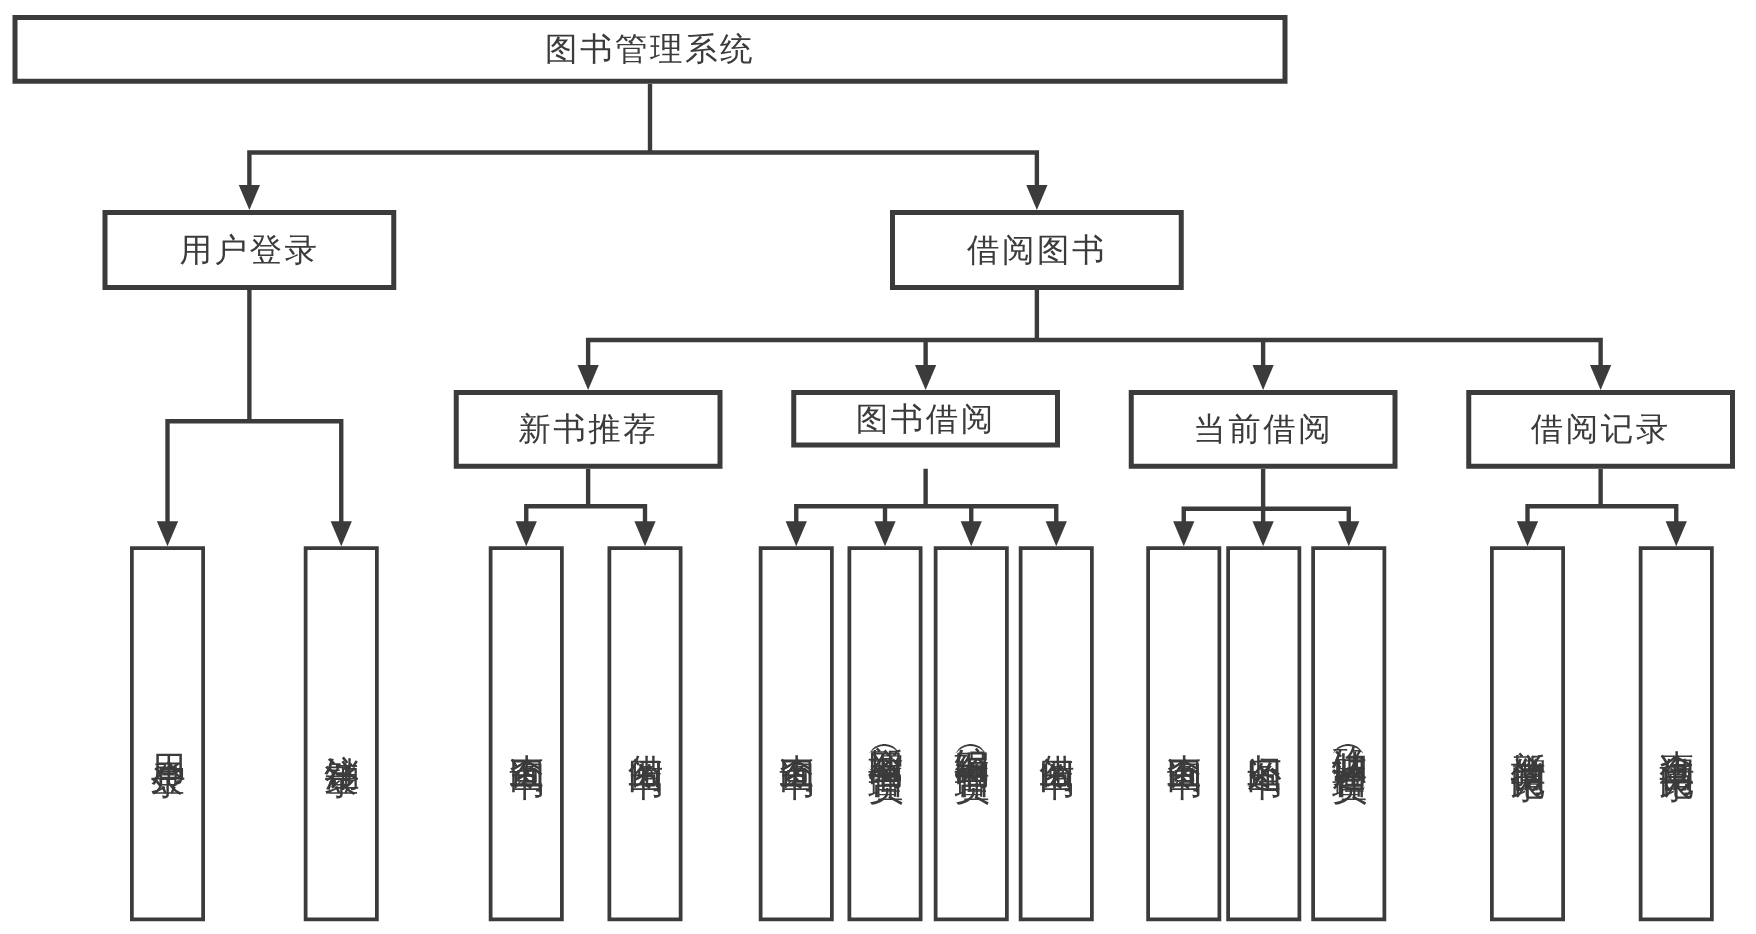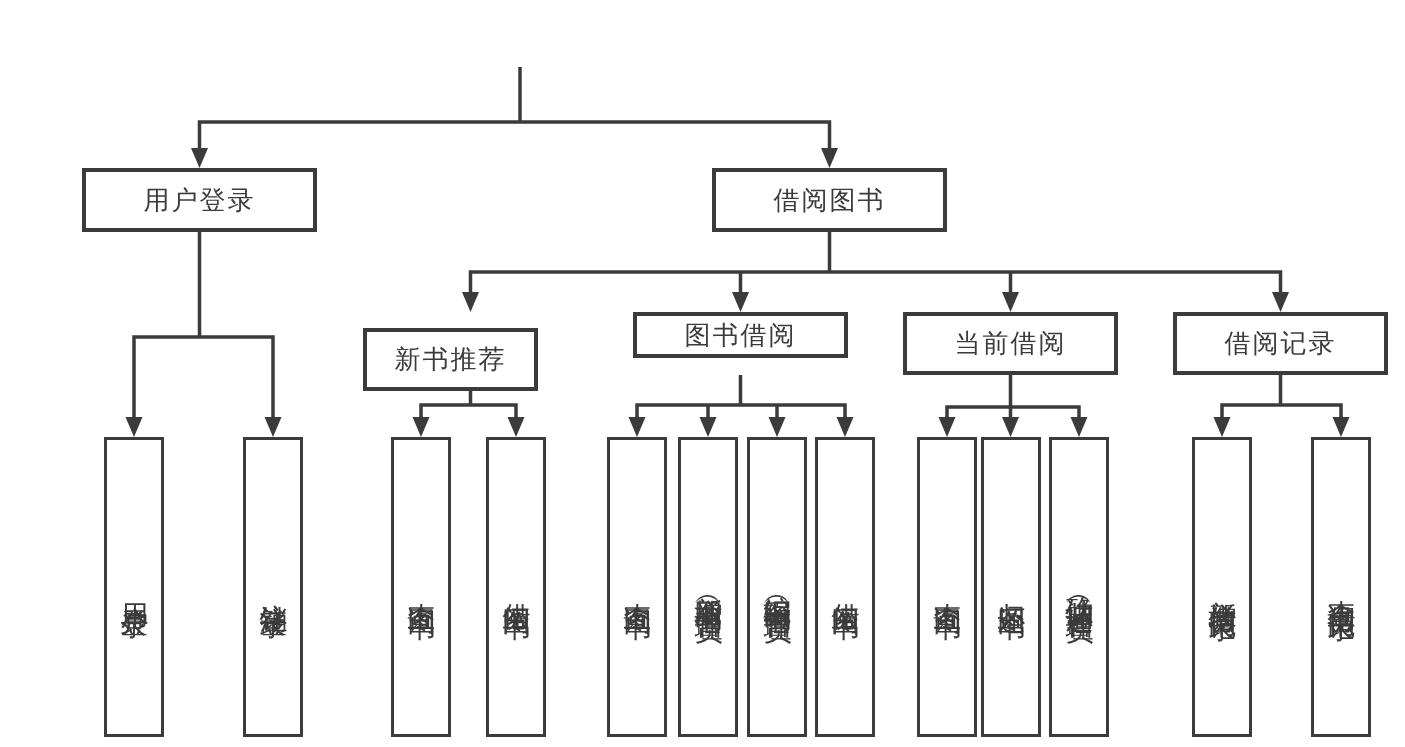--- a/index.html
+++ b/index.html
@@ -81,25 +81,26 @@
     <path d="M1010.5 375 V419 M945.25 407 H1080.75 M947 407 V419 M1079 407 V419"></path>
     <polygon points="938.5,417 955.5,417 947,437"></polygon>
     <polygon points="1002,417 1019,417 1010.5,437"></polygon>
     <polygon points="1070.5,417 1087.5,417 1079,437"></polygon>
 
     <path d="M1280.5 375 V405 M1220.25 405 H1342.75 M1222 405 V419 M1341 405 V419"></path>
     <polygon points="1213.5,417 1230.5,417 1222,437"></polygon>
     <polygon points="1332.5,417 1349.5,417 1341,437"></polygon>
   </svg>
 
+  <div class="box" style="left:10px;top:12px;width:1020px;height:55px">图书管理系统</div>
 
   <div class="box" style="left:82px;top:168px;width:235px;height:64px">用户登录</div>
   <div class="box" style="left:712px;top:168px;width:235px;height:64px">借阅图书</div>
 
-  <div class="box" style="left:363px;top:328px;width:175px;height:63px">新书推荐</div>
+  <div class="box" style="left:363px;top:312px;width:215px;height:63px">新书推荐</div>
   <div class="box" style="left:633px;top:312px;width:215px;height:46px">图书借阅</div>
   <div class="box" style="left:1173px;top:312px;width:215px;height:63px">借阅记录</div>
   <div class="box" style="left:903px;top:312px;width:215px;height:63px">当前借阅</div>
 
   <div class="box vbox" style="left:104px;top:437px;width:60px;height:300px">用户登录</div>
   <div class="box vbox" style="left:243px;top:437px;width:60px;height:300px">注销登录</div>
 
   <div class="box vbox" style="left:391px;top:437px;width:60px;height:300px">查询图书</div>
   <div class="box vbox" style="left:486px;top:437px;width:60px;height:300px">借阅图书</div>
 

